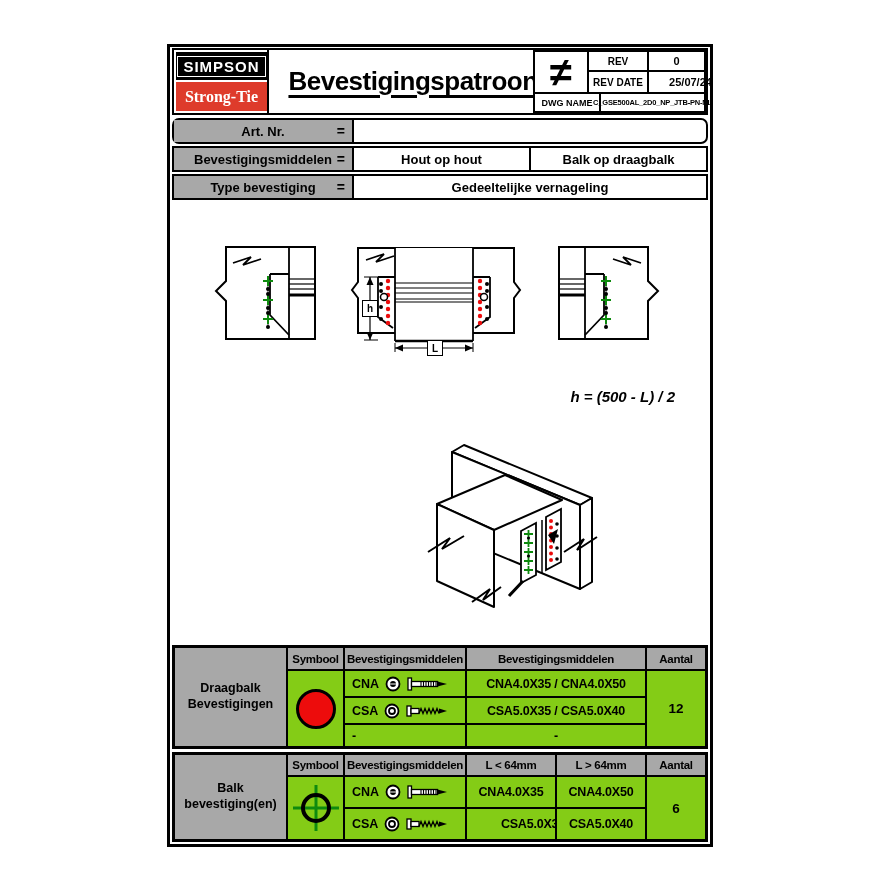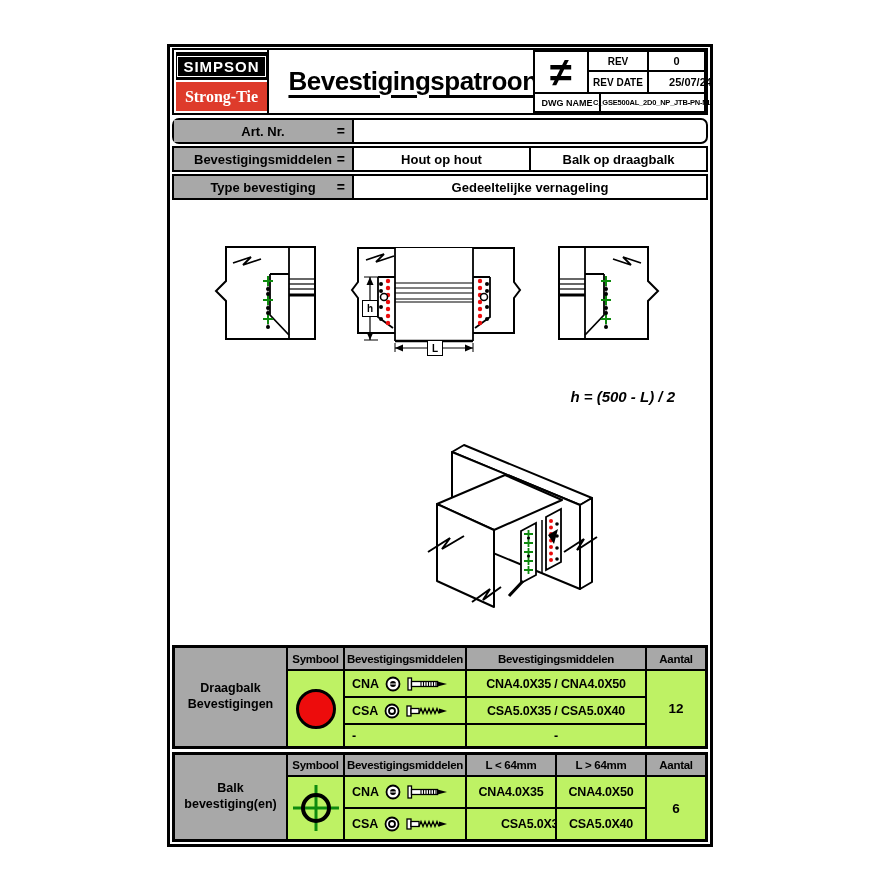--- a/index.html
+++ b/index.html
@@ -21,21 +21,21 @@
   .tiny-val{font-weight:bold;font-size:7.5px;letter-spacing:-0.2px;white-space:nowrap;}
   
   .irow{display:flex;}
   .ilabel{position:relative;width:178px;background:#A8A8A8;border-right:2.5px solid #000;
           display:flex;align-items:center;justify-content:center;font-weight:bold;font-size:13px;}
   .ieq{position:absolute;right:7px;top:50%;transform:translateY(-50%);font-weight:bold;font-size:14px;}
   .ival{flex:1;display:flex;align-items:center;justify-content:center;font-weight:bold;font-size:13px;}
   .ival + .ival{border-left:2.5px solid #000;}
   
   .ftable{display:grid;}
-  .cell{box-sizing:border-box;border:1.5px solid #000;display:flex;align-items:center;justify-content:center;background:#bef264;}
+  .cell{box-sizing:border-box;border:1.5px solid #000;display:flex;align-items:center;justify-content:center;background:#84cc16;}
   .gray{background:#A8A8A8;}
   .thead{font-weight:bold;font-size:11.5px;letter-spacing:-0.3px;}
   .tlabel{font-weight:bold;font-size:12.5px;text-align:center;line-height:1.25;padding:0 10px;}
   .tval{font-weight:bold;font-size:12.5px;letter-spacing:-0.2px;}
   .tnum{font-weight:bold;font-size:13.5px;}
   .fcell{justify-content:flex-start;gap:6px;padding-left:7px;font-weight:bold;font-size:12.5px;}
   .red-dot-symbol{width:34px;height:34px;border-radius:50%;background:#ED0C0C;border:3.5px solid #000;}
   
   .dimlabel{position:absolute;box-sizing:border-box;border:1.5px solid #000;background:#fff;
             font-weight:bold;font-size:10px;display:flex;align-items:center;justify-content:center;z-index:5;}

